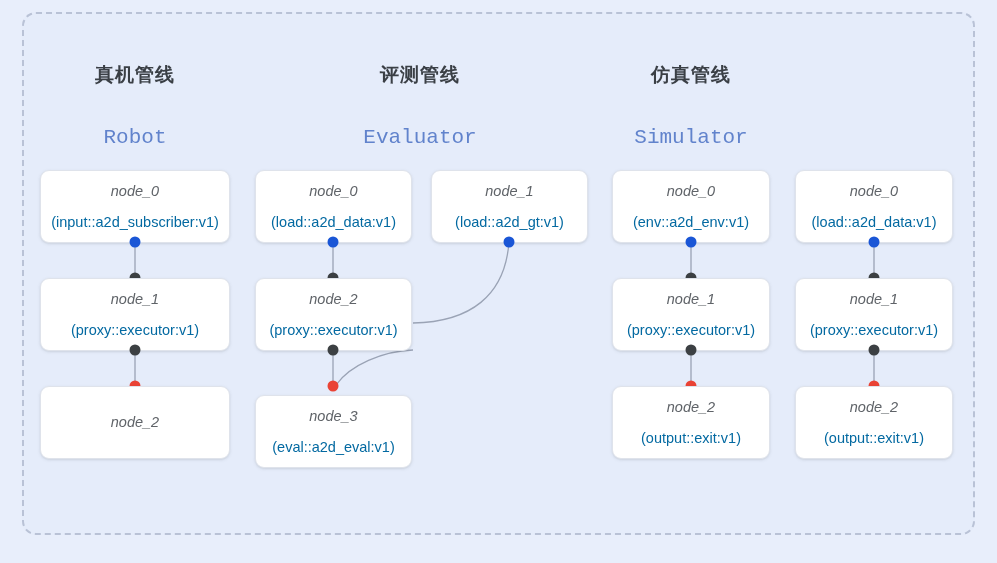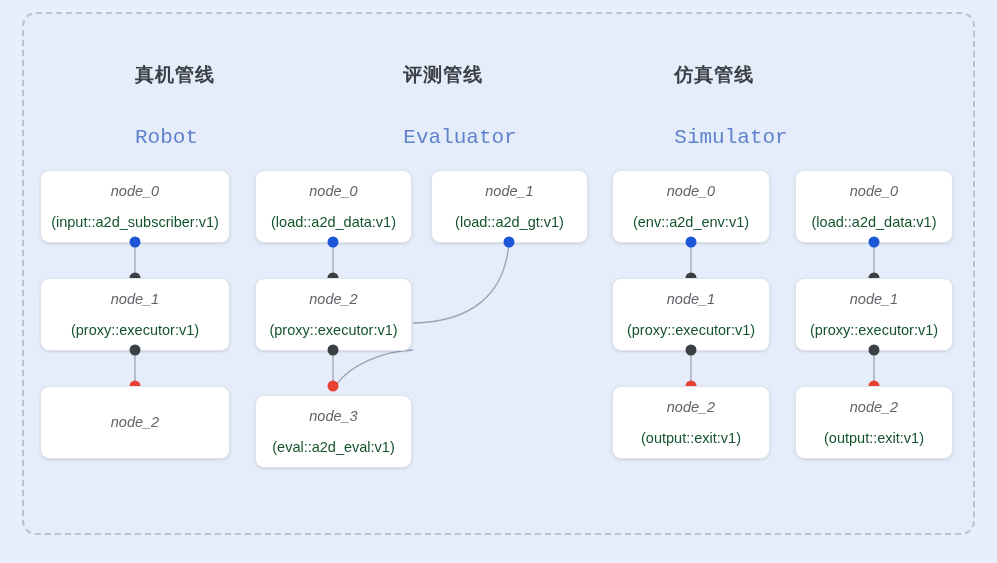--- a/index.html
+++ b/index.html
@@ -40,23 +40,22 @@
     left: 0;
     top: 0;
     width: 997px;
     height: 563px;
     pointer-events: none;
   }
 
   
   .col-header {
     position: absolute;
-    text-align: left;
+    text-align: center;
     transform: translateX(-50%);
-    margin-left: 40px;
   }
   .cn-title {
     font-size: 19px;
     font-weight: bold;
     color: #3a3f45;
     letter-spacing: 1px;
     white-space: nowrap;
   }
   .en-title {
     font-size: 21px;
@@ -82,21 +81,21 @@
     color: #5f6368;
   }
   .node-id {
     font-size: 14.5px;
     color: #5f6368;
     line-height: 1;
     font-style: italic;
   }
   .node-type {
     font-size: 14.5px;
-    color: #14532d;
+    color: #0369a1;
     line-height: 1;
     white-space: nowrap;
     margin-top: 9px;
   }
 
   
   .port {
     position: absolute;
     width: 11px;
     height: 11px;

